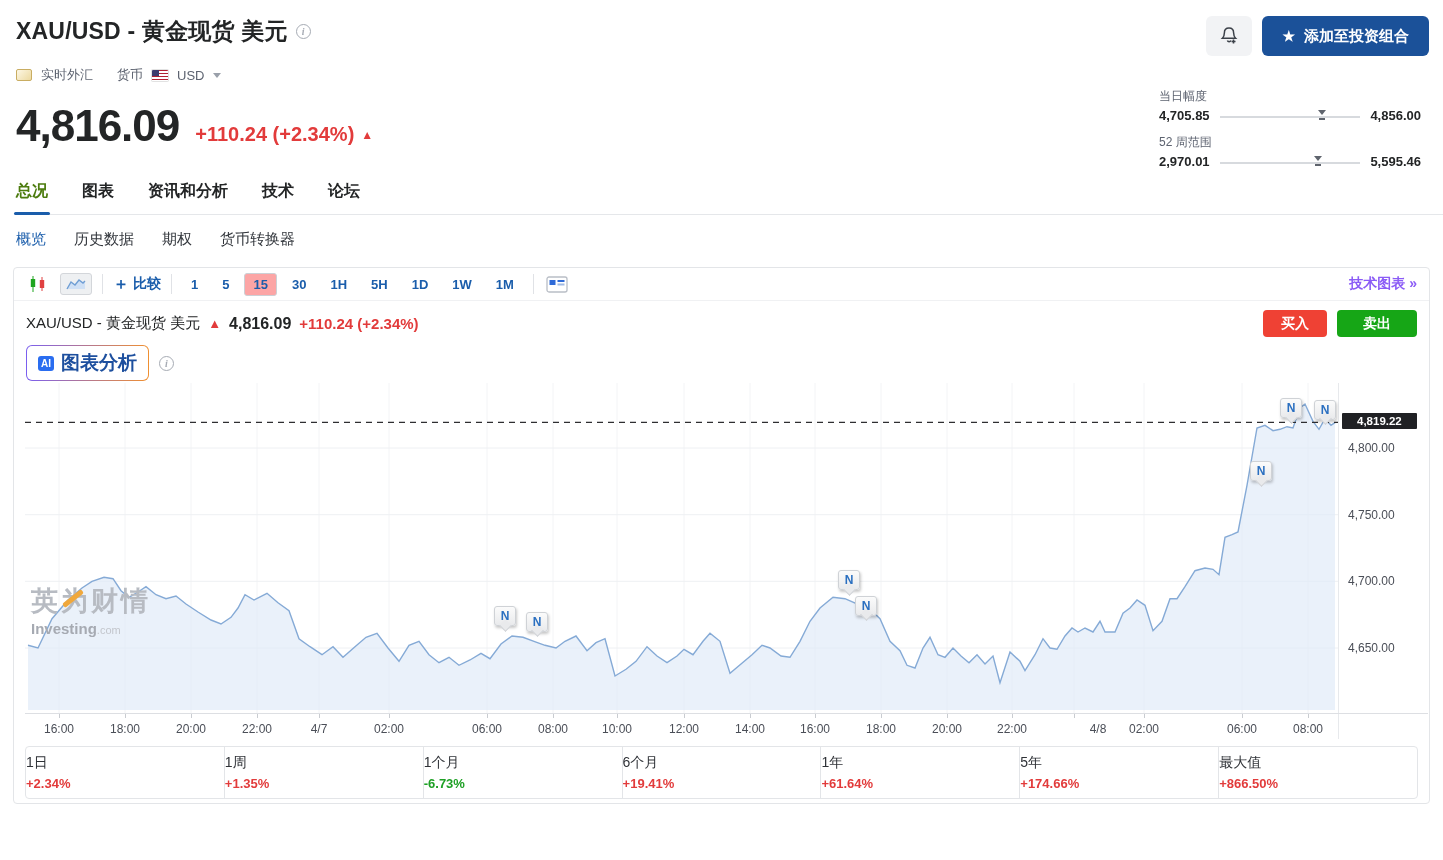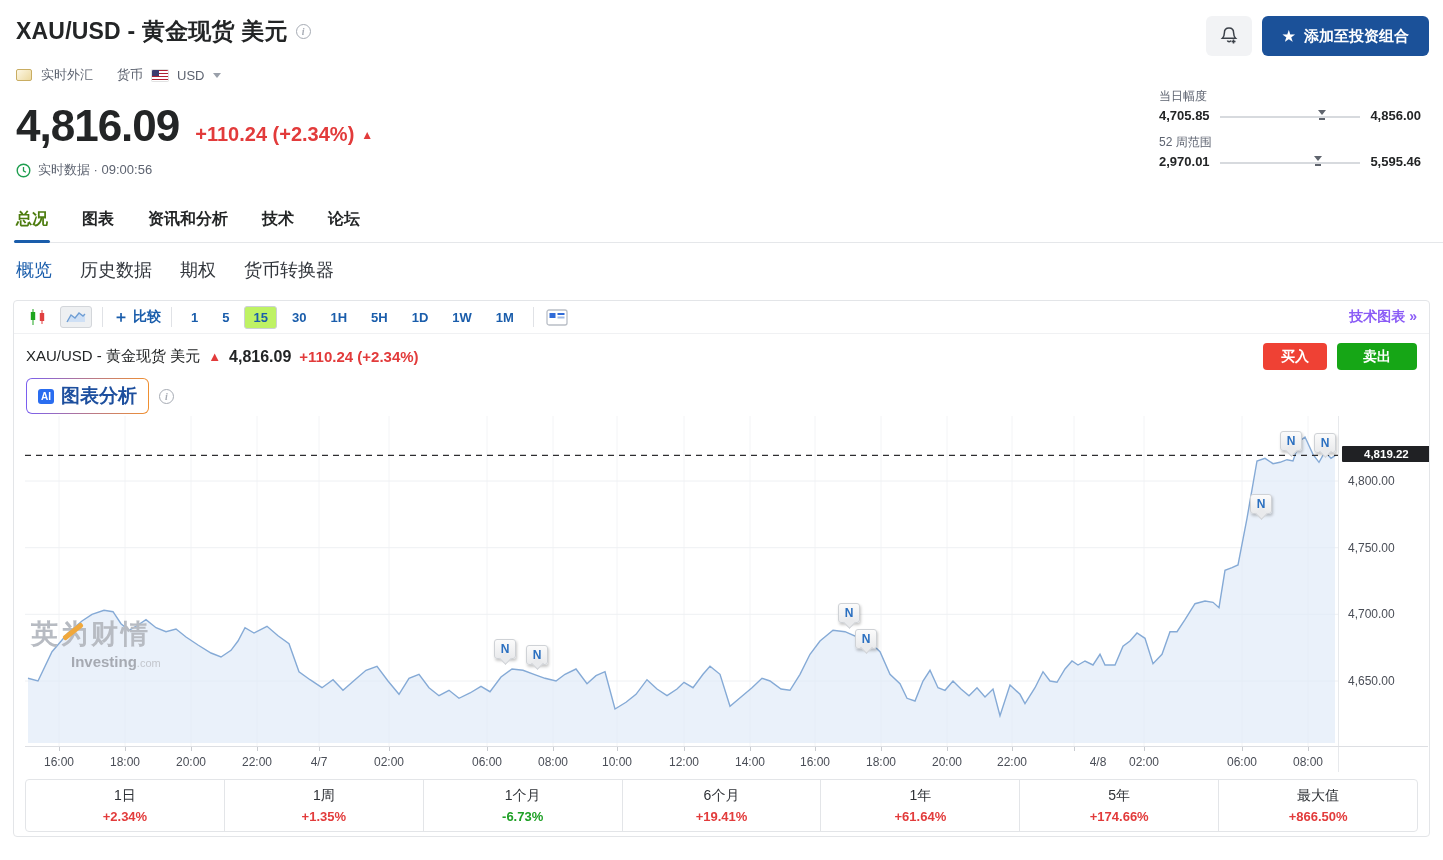--- a/index.html
+++ b/index.html
@@ -44,35 +44,35 @@
   .track-line { position:absolute; left:0; right:0; top:6px; border-top:2px solid #d7dade; }
   .rmark { position:absolute; top:0; transform:translateX(-50%); display:flex; flex-direction:column; align-items:center; }
   .rmark-tri { width:0; height:0; border-left:4px solid transparent; border-right:4px solid transparent; border-top:5px solid #5f646d; }
   .rmark-dash { width:6px; height:2px; background:#5f646d; margin-top:3px; }
 
   
   .tabs { display:flex; gap:34px; margin:30px 0 0 16px; border-bottom:1px solid #e5e7ea; padding-bottom:12px; font-size:16px; font-weight:bold; }
   .tab { color:#232526; cursor:pointer; position:relative; }
   .tab.active { color:#4d7c0f; }
   .tab.active::after { content:""; position:absolute; left:-2px; right:-2px; bottom:-13px; height:3px; background:#1a5dab; border-radius:2px; }
-  .subtabs { display:flex; gap:28px; margin:15px 0 13px 16px; font-size:18px; color:#32363c; }
+  .subtabs { display:flex; gap:28px; margin:15px 0 13px 16px; font-size:15px; color:#32363c; }
   .subtab { cursor:pointer; }
   .subtab.active { color:#1a5dab; }
 
   
   .card { position:relative; margin:18px 13px 0 13px; height:537px; border:1px solid #e3e5e8; border-radius:4px; overflow:hidden; background:#fff; }
   .toolbar { display:flex; align-items:center; gap:10px; height:33px; padding:0 12px; border-bottom:1px solid #f0f1f3; }
   .tb-icon-btn { display:flex; align-items:center; justify-content:center; background:none; border:none; cursor:pointer; padding:2px; }
   .tb-icon-btn.selected { background:#eef0f2; border:1px solid #d3d6da; border-radius:3px; padding:3px 5px; }
   .tb-div { width:1px; height:20px; background:#e0e2e6; }
   .compare { display:flex; align-items:center; gap:4px; color:#1a5dab; font-size:14px; font-weight:bold; background:none; border:none; cursor:pointer; }
   .plus { font-size:16px; font-weight:bold; }
   .tfs { display:flex; align-items:center; gap:6px; }
   .tf { color:#1a5dab; font-size:13px; font-weight:bold; padding:3px 8px; background:none; border:1px solid transparent; border-radius:3px; cursor:pointer; }
-  .tf.active { border:1px solid #ccd0d5; background:#bef264;text-align:center; }
+  .tf.active { border:1px solid #ccd0d5; background:#fca5a5;text-align:center; }
   .tb-spacer { flex:1; }
   .tech-link { color:#8b5cf6; font-size:14px; font-weight:bold; text-decoration:none; cursor:pointer; }
 
   .chart-head { display:flex; justify-content:space-between; align-items:center; padding:9px 12px 0 12px; }
   .ch-left { display:flex; align-items:center; gap:8px; font-size:15px; }
   .ch-arrow { color:#e23b3b; font-size:13px; }
   .ch-price { font-weight:bold; font-size:16px; }
   .ch-chg { color:#e23b3b; font-weight:bold; font-size:15px; }
   .trade-btns { display:flex; gap:10px; }
   .buy-btn { width:64px; height:27px; background:#ef4134; color:#fff; font-size:14px; font-weight:bold; border:none; border-radius:4px; cursor:pointer; }
@@ -81,39 +81,39 @@
   .ai-row { display:flex; align-items:center; gap:10px; padding:8px 12px 0 12px; }
   .ai-pill { display:flex; align-items:center; gap:7px; padding:4px 11px; border-radius:6px; cursor:pointer;
     border:1.5px solid transparent;
     background:linear-gradient(#fff,#fff) padding-box, linear-gradient(90deg,#7a5ff0,#f09030) border-box; }
   .ai-badge { background:#2a6df0; color:#fff; font-size:10px; font-weight:bold; border-radius:3px; padding:2px 3px; }
   .ai-label { color:#1d4f9e; font-size:19px; font-weight:bold; }
 
   .plot { position:absolute; left:11px; top:115px; width:1313px; height:330px; }
   .y-col { position:absolute; left:1324px; top:115px; width:90px; height:356px; border-left:1px solid #e7e9ec; }
   .ylabel { position:absolute; left:9px; font-size:12px; color:#4a4e57; }
-  .cur-badge { position:absolute; left:3px; background:#202124; color:#fff; font-size:11.5px; font-weight:bold; padding:2px 22px; border-radius:1px; }
+  .cur-badge { position:absolute; left:3px; background:#202124; color:#fff; font-size:11.5px; font-weight:bold; padding:2px 15px; border-radius:1px; }
   .x-col { position:absolute; left:11px; top:445px; width:1403px; height:27px; border-top:1px solid #dddfe3; }
   .xtick { position:absolute; top:0; width:1px; height:4px; background:#c9ccd1; }
   .xlabel { position:absolute; top:8px; font-size:12px; color:#4a4e57; transform:translateX(-50%); white-space:nowrap; }
 
   .nmark { position:absolute; width:22px; height:20px; background:linear-gradient(#fbfbfb,#e9eaec);
     border:1px solid #cfd2d6; border-radius:3px; box-shadow:1px 2px 3px rgba(0,0,0,.22);
     display:flex; align-items:center; justify-content:center; font-size:12px; font-weight:bold; color:#2a6fc0; cursor:pointer; z-index:3; }
   .nmark::after { content:""; position:absolute; left:50%; bottom:-4.5px; margin-left:-4px; width:8px; height:8px;
     background:#e9eaec; border-right:1px solid #cfd2d6; border-bottom:1px solid #cfd2d6; transform:rotate(45deg); z-index:-1; }
 
   .watermark { position:absolute; left:6px; top:200px; z-index:2; pointer-events:none; }
   .wm-cn { font-size:27px; font-weight:bold; color:#b7bbc2; letter-spacing:3px; position:relative; }
   .wm-slash { position:absolute; left:30px; top:13px; width:24px; height:5px; background:#f0a83c; border-radius:2px; transform:rotate(-38deg); }
-  .wm-en { font-size:15px; font-weight:bold; color:#a6aab2; margin-top:1px;margin-left:40px; }
+  .wm-en { font-size:15px; font-weight:bold; color:#a6aab2; margin-top:1px; }
   .wm-com { font-size:11px; font-weight:normal; color:#c3c6cc; }
 
   .perf { position:absolute; left:11px; right:11px; top:478px; height:53px; border:1px solid #e3e5e8; border-radius:4px; display:flex; }
-  .perf-cell { flex:1; border-right:1px solid #e3e5e8; display:flex; flex-direction:column; align-items:center; justify-content:center; gap:4px; }
+  .perf-cell { flex:1; border-right:1px solid #e3e5e8; display:flex; flex-direction:column; justify-content:center; gap:4px; }
   .perf-cell:last-child { border-right:none; }
   .perf-lbl { font-size:14px; color:#2f3237; }
   .perf-val { font-size:13px; font-weight:bold; color:#e23b3b; }
   .perf-val.neg { color:#1ea025; }
 </style>
 </head>
 <body>
 
 <div class="topbar">
   <div class="title-row">
@@ -145,27 +145,20 @@
   <span class="caret"></span>
 </div>
 
 <div class="price-sec">
   <div class="price-line">
     <span class="big-price">4,816.09</span>
     <span class="chg">
       <span>+110.24 (+2.34%)</span>
       <span class="tri">▲</span>
     </span>
-  </div>
-  <div class="rt-line">
-    <svg width="15" height="15" viewBox="0 0 15 15">
-      <circle cx="7.5" cy="7.5" r="6.3" fill="none" stroke="#1e9e4f" stroke-width="1.4"></circle>
-      <path d="M7.5 4v3.8l2.4 1.4" fill="none" stroke="#1e9e4f" stroke-width="1.3"></path>
-    </svg>
-    <span>实时数据 · 09:00:56</span>
   </div>
 </div>
 
 <div class="ranges">
   <div class="range-lbl">当日幅度</div>
   <div class="range-row">
     <span class="range-val">4,705.85</span>
     <span class="track">
       <span class="track-line"></span>
       <span class="rmark" style="left:73%">

